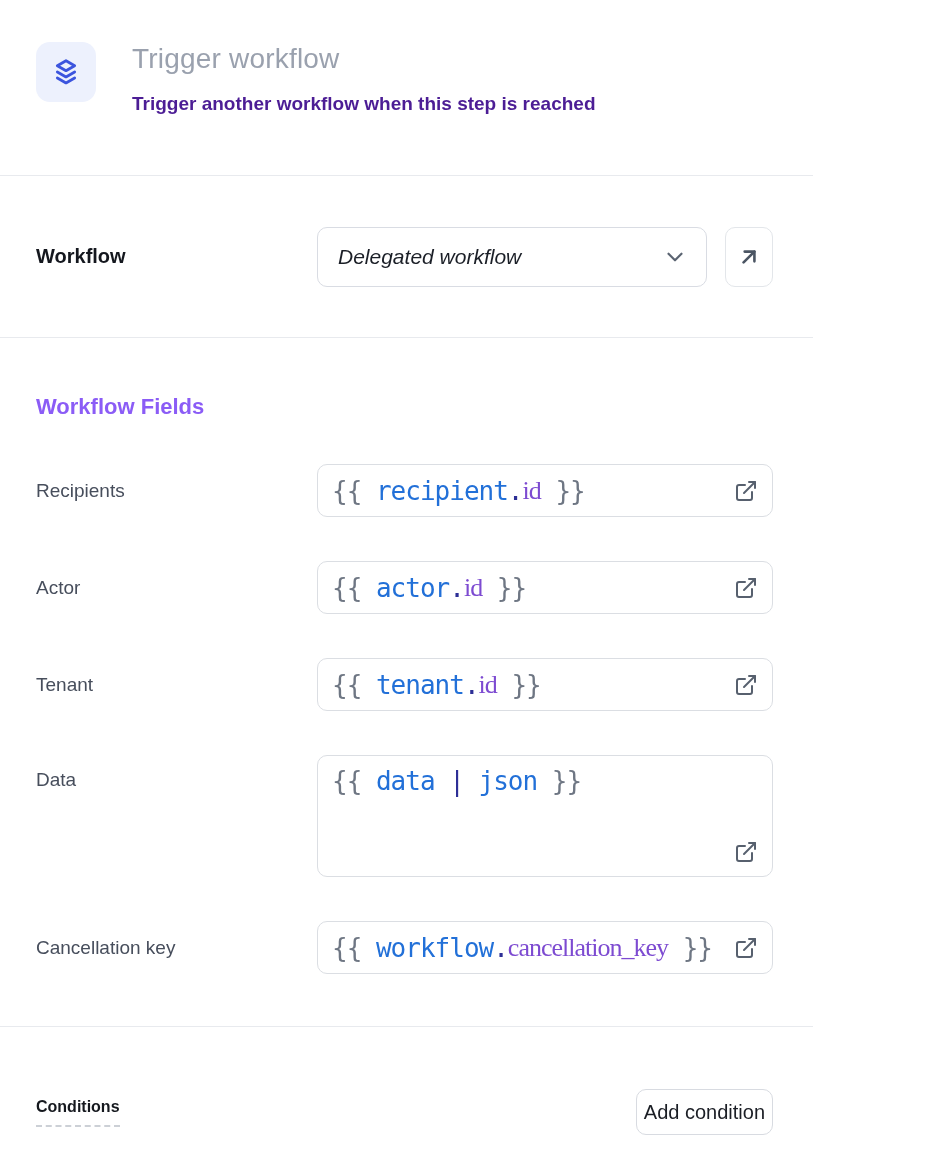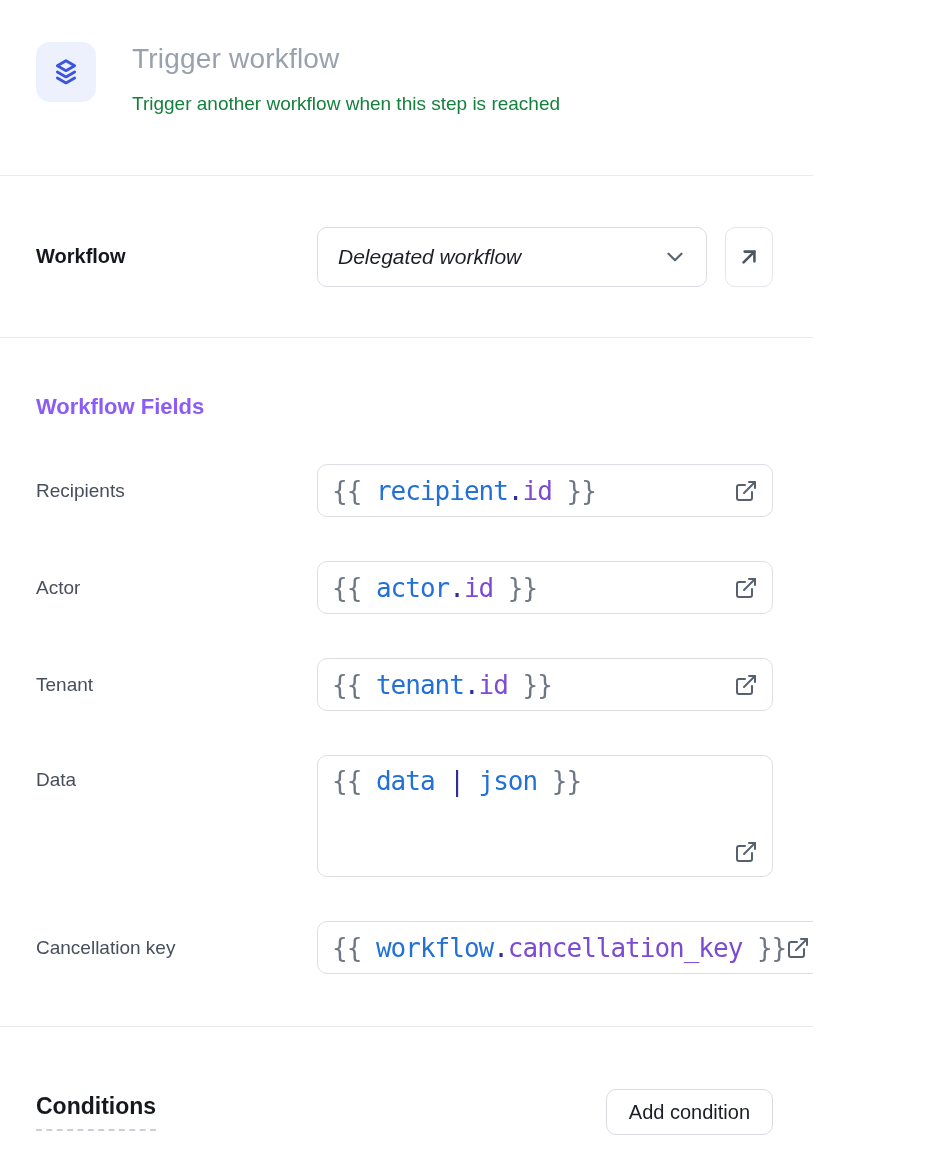--- a/index.html
+++ b/index.html
@@ -16,21 +16,21 @@
   }
   .icon-box{
     width:60px;height:60px;border-radius:14px;background:var(--icon-bg,#edf1fd);
     display:flex;align-items:center;justify-content:center;flex:0 0 auto;
   }
   .header-text{margin-left:36px;padding-top:0;}
   .step-title{
     font-size:28px;line-height:34px;font-weight:400;color:#9aa1ae;letter-spacing:.2px;
   }
   .step-subtitle{
-    margin-top:16px;font-size:19px;line-height:24px;color:#15803d;
+    margin-top:16px;font-size:19px;line-height:24px;color:#4c1d95;font-weight:bold;
   }
   
   .workflow-section{
     box-sizing:border-box;height:162px;display:flex;align-items:center;
     padding:0 40px 0 36px;border-bottom:1px solid #e8eaee;
   }
   .row-label{flex:0 0 281px;}
   .label-strong{font-size:20px;font-weight:700;color:#14171e;}
   .select{
     box-sizing:border-box;width:500px;height:60px;border:1px solid #d9dce3;border-radius:10px;
@@ -57,32 +57,32 @@
     background:#fff;display:flex;align-items:center;padding:0 14px 0 14px;
     font-family:"DejaVu Sans Mono",monospace;font-size:26px;letter-spacing:-1px;
     white-space:pre;cursor:text;position:relative;
   }
   .code-field.tall{height:122px;align-items:flex-start;padding-top:10px;}
   .code-field.tall .ext{position:absolute;right:14px;bottom:12px;margin-left:0;}
   .ext{margin-left:auto;display:flex;align-items:center;cursor:pointer;}
   .tk-brace{color:var(--token-brace,#6e7683);}
   .tk-var{color:var(--token-var,#2270d8);}
   .tk-punct{color:var(--token-punct,#2d2f96);}
-  .tk-prop{color:var(--token-prop,#7d4bd1);}
+  .tk-prop{color:var(--token-prop,#7d4bd1);font-family:Liberation Serif, serif;}
   .spacer-bottom{height:52px;}
   
   .conditions-section{
     box-sizing:border-box;padding:62px 40px 0 36px;display:flex;align-items:center;justify-content:space-between;
   }
   .conditions-heading{
-    font-size:23px;font-weight:700;color:#15181e;display:inline-block;
+    font-size:16px;font-weight:700;color:#15181e;display:inline-block;
     border-bottom:2px dashed #ccd0d6;padding-bottom:9px;
   }
   .btn{
-    box-sizing:border-box;height:46px;padding:0 22px;border:1px solid #d8dbe1;border-radius:10px;
+    box-sizing:border-box;height:46px;padding:0 7px;border:1px solid #d8dbe1;border-radius:10px;
     background:#fff;font-family:"Liberation Sans",sans-serif;font-size:20px;font-weight:500;color:#1b1e25;
     display:flex;align-items:center;cursor:pointer;
   }
   svg{display:block;}
 </style>
 </head>
 <body>
 
 <div class="page">
 

